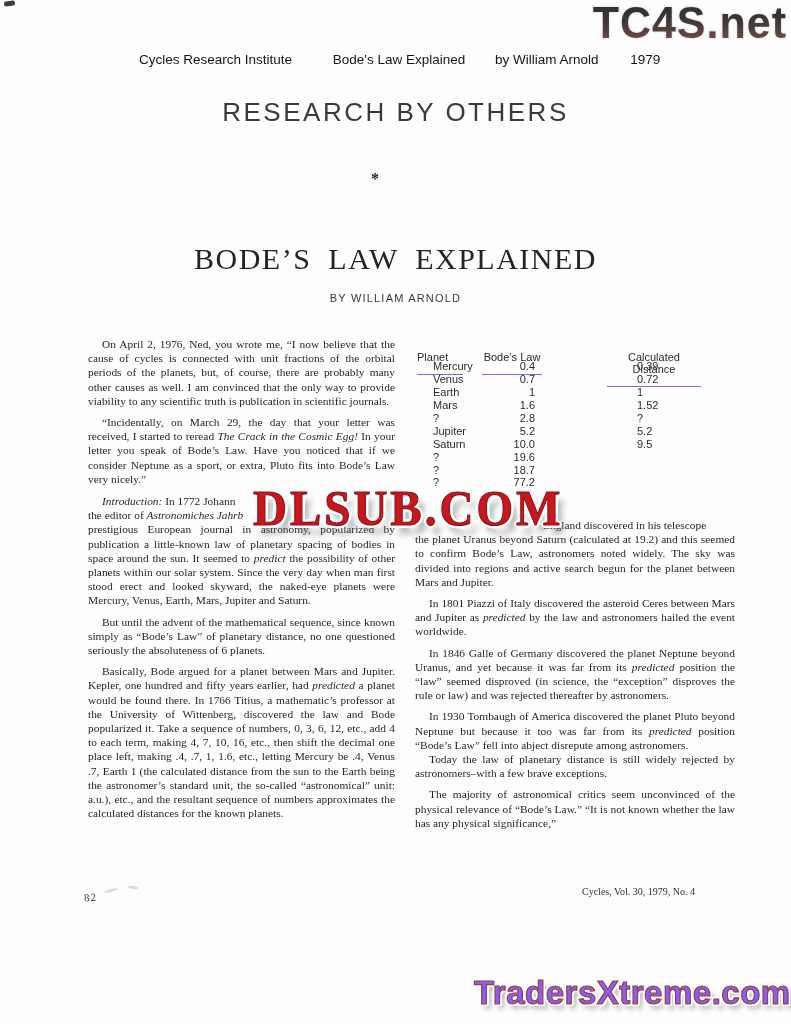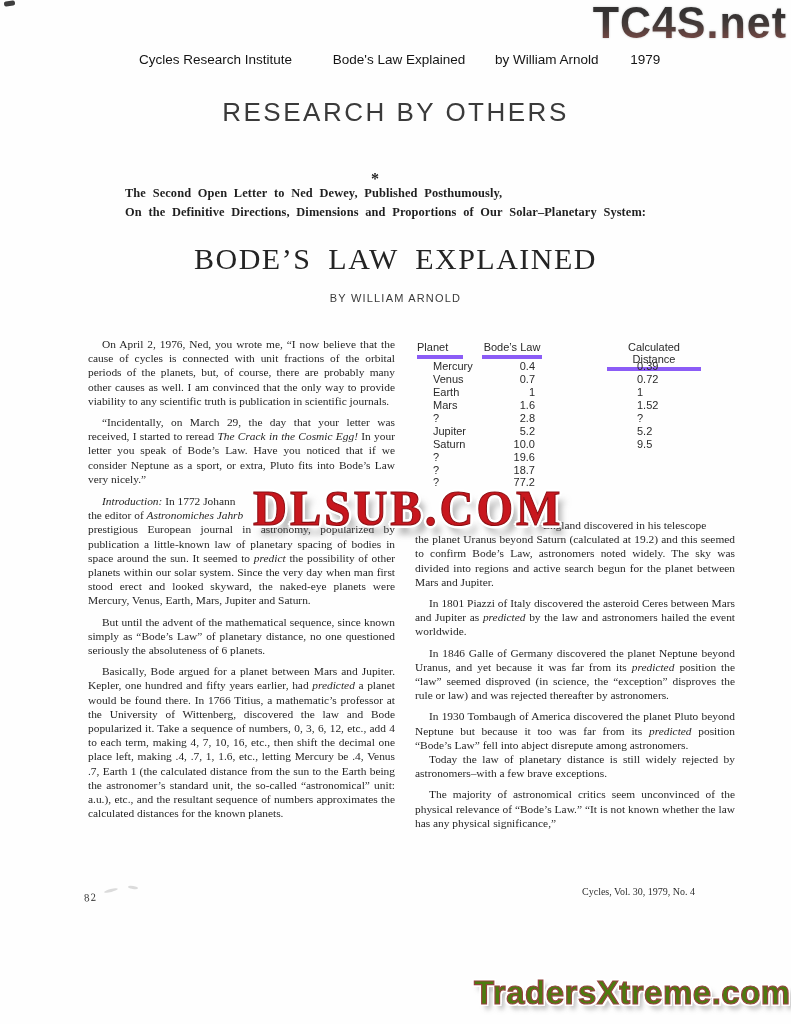--- a/index.html
+++ b/index.html
@@ -23,21 +23,21 @@
           transform:scaleY(1.05);transform-origin:top right;
           filter:drop-shadow(0 0 1px #c9c9c9);}
   #wm-mid{position:absolute;left:253px;top:483px;font-family:"Liberation Serif",serif;
           font-weight:bold;font-size:47px;line-height:1;letter-spacing:3px;
           color:#c8171e;-webkit-text-stroke:1px #8c0e13;transform:scaleY(1.08);transform-origin:top left;
           text-shadow:-3px 0 0 #fff,3px 0 0 #fff,0 -3px 0 #fff,0 3px 0 #fff,
                       -2px -2px 0 #fff,2px -2px 0 #fff,-2px 2px 0 #fff,2px 2px 0 #fff,
                       6px 8px 6px rgba(110,110,110,.55);}
   #wm-bottom{position:absolute;left:474px;top:976px;font-family:"Liberation Sans",sans-serif;
           font-weight:bold;font-size:33px;line-height:1;letter-spacing:.5px;
-          color:#4d7c0f;-webkit-text-stroke:1.2px #93423e;
+          color:#8b5cf6;-webkit-text-stroke:1.2px #93423e;
           text-shadow:-2px 0 0 #fff,2px 0 0 #fff,0 -2px 0 #fff,0 2px 0 #fff,
                       -2px -2px 0 #fff,2px -2px 0 #fff,-2px 2px 0 #fff,2px 2px 0 #fff,
                       4px 5px 5px rgba(120,120,120,.6);}
 
   
   #research-title{position:absolute;top:97px;left:0;width:100%;text-align:center;
           font-family:"Liberation Sans",sans-serif;font-size:26px;letter-spacing:2.5px;
           color:#3a3a3a;font-weight:400;}
   #letter{position:absolute;left:125px;top:184px;font-size:12.4px;line-height:18.5px;
           font-weight:bold;color:#1f1f1f;word-spacing:3.5px;letter-spacing:.1px;}
@@ -52,21 +52,21 @@
   #col-left{left:88px;top:337px;width:307px;}
   #col-right-text{left:415px;top:518px;width:320px;}
   .para{text-indent:14px;margin:7px 0 0 0;}
   .para:first-child{margin-top:0;}
   .it{font-style:italic;}
   .spacer{display:inline-block;height:1px;}
 
   
   #ptable{position:absolute;left:415px;top:337px;width:322px;
           font-family:"Liberation Sans",sans-serif;font-size:11px;color:#2a2a2a;}
-  .thead{position:absolute;top:4px;border-bottom:4px solid #8b5cf6;padding-bottom:2px;}
+  .thead{position:absolute;top:14px;border-bottom:1px solid #8b5cf6;padding-bottom:11px;}
   #th-planet{left:2px;width:46px;}
   #th-bode{left:67px;width:60px;text-align:center;}
   #th-calc{left:192px;width:94px;text-align:center;}
   .tcol{position:absolute;top:23px;}
   #tcol-planet{left:18px;}
   #tcol-bode{left:50px;width:70px;text-align:right;}
   #tcol-calc{left:222px;}
   .tcell{height:12.95px;line-height:12.95px;min-width:4px;}
 
   
@@ -90,24 +90,20 @@
     <span class="m1">Cycles Research Institute</span>
     <span class="m2">Bode's Law Explained</span>
     <span class="m3">by William Arnold</span>
     <span class="m4">1979</span>
   </div>
 
   <div id="research-title">RESEARCH BY OTHERS</div>
 
   <div id="fnmark">*</div>
 
-  <div id="letter">
-    <div>The Second Open Letter to Ned Dewey, Published Posthumously,</div>
-    <div>On the Definitive Directions, Dimensions and Proportions of Our Solar–Planetary System:</div>
-  </div>
 
   <div id="article-title">BODE’S LAW EXPLAINED</div>
   <div id="byline">BY WILLIAM ARNOLD</div>
 
   <div id="col-left" class="col">
       <div class="para"><span>On April 2, 1976, Ned, you wrote me, “I now believe that the cause of cycles is connected with unit fractions of the orbital periods of the planets, but, of course, there are probably many other causes as well. I am convinced that the only way to provide viability to any scientific truth is publication in scientific journals.</span></div>
       <div class="para"><span>“Incidentally, on March 29, the day that your letter was received, I started to reread </span><span class="it">The Crack in the Cosmic Egg!</span><span> In your letter you speak of Bode’s Law. Have you noticed that if we consider Neptune as a sport, or extra, Pluto fits into Bode’s Law very nicely.”</span></div>
       <div class="para" style="margin-top: 8px;"><span class="it">Introduction:</span><span> In 1772 Johann</span><br><span>the editor of </span><span class="it">Astronomiches Jahrb</span><br><span>prestigious European journal in astronomy, popularized by publication a little-known law of planetary spacing of bodies in space around the sun. It seemed to </span><span class="it">predict</span><span> the possibility of other planets within our solar system. Since the very day when man first stood erect and looked skyward, the naked-eye planets were Mercury, Venus, Earth, Mars, Jupiter and Saturn.</span></div>
       <div class="para"><span>But until the advent of the mathematical sequence, since known simply as “Bode’s Law” of planetary distance, no one questioned seriously the absoluteness of 6 planets.</span></div>
       <div class="para"><span>Basically, Bode argued for a planet between Mars and Jupiter. Kepler, one hundred and fifty years earlier, had </span><span class="it">predicted</span><span> a planet would be found there. In 1766 Titius, a mathematic’s professor at the University of Wittenberg, discovered the law and Bode popularized it. Take a sequence of numbers, 0, 3, 6, 12, etc., add 4 to each term, making 4, 7, 10, 16, etc., then shift the decimal one place left, making .4, .7, 1, 1.6, etc., letting Mercury be .4, Venus .7, Earth 1 (the calculated distance from the sun to the Earth being the astronomer’s standard unit, the so-called “astronomical” unit: a.u.), etc., and the resultant sequence of numbers approximates the calculated distances for the known planets.</span></div>

